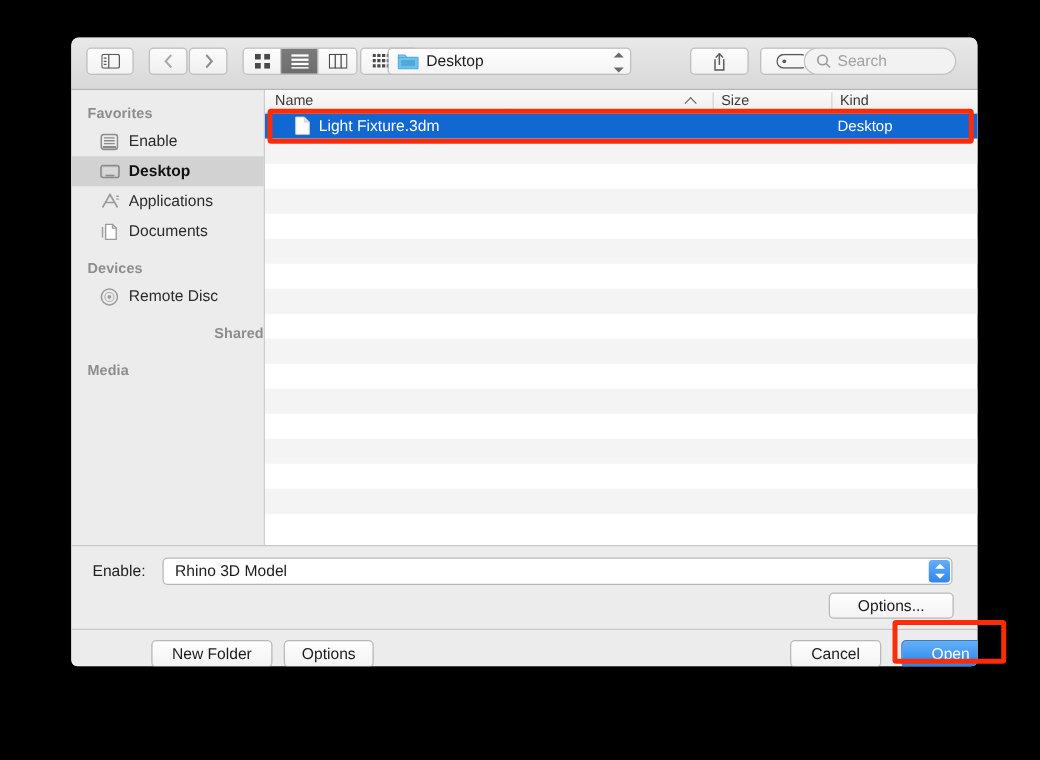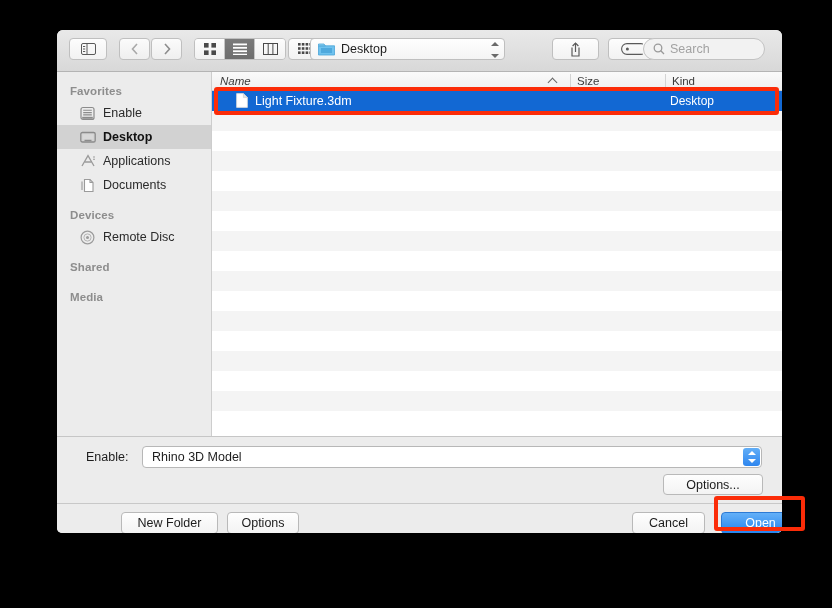--- a/index.html
+++ b/index.html
@@ -103,21 +103,21 @@
   .row .nm { position:absolute; left:24px; top:2px; font-size:12.5px; color:#fff;
              display:flex; align-items:center; }
   .row .nm .doc { margin-right:7px; }
   .row .sz { position:absolute; left:306px; width:85px; text-align:right;
              top:20px; font-size:12px; color:#fff; }
   .row .kd { position:absolute; left:458px; top:3px; font-size:12px; color:#fff; }
 
   
   .bottom { position:absolute; left:0; right:0; bottom:0; height:97px;
             background:#ececec; border-top:1px solid #c6c6c6; }
-  .enable-row { position:absolute; left:12px; top:9px; right:0; height:18px;text-align:right; }
+  .enable-row { position:absolute; left:0; top:9px; right:0; height:18px;text-align:right; }
   .enable-lbl { position:absolute; left:17px; top:4px; font-size:12.5px; color:#1d1d1d; }
   .enable-pop { position:absolute; left:73px; top:0; right:20px; height:22px;
       background:#fff; border:1px solid #b7b7b7; border-radius:4px; }
   .enable-pop .val { position:absolute; left:9px; top:3px; font-size:12.5px; color:#1d1d1d; }
   .bluestep { position:absolute; right:1px; top:1px; width:17px; height:18px;
       background:linear-gradient(to bottom,#62aef7,#2e86ef); border-radius:3px;
       display:flex; flex-direction:column; align-items:center; justify-content:space-between;
       padding:3px 0; }
   .bluestep i { width:0;height:0;border-left:4px solid transparent;border-right:4px solid transparent; }
   .bluestep i.up { border-bottom:4px solid #fff; }
@@ -347,28 +347,28 @@
         <span class="ic">
           <svg width="15" height="15" viewBox="0 0 15 15">
             <circle cx="7.5" cy="7.5" r="6.4" fill="none" stroke="#9b9b9b" stroke-width="1.2"></circle>
             <circle cx="7.5" cy="7.5" r="3.6" fill="none" stroke="#b5b5b5" stroke-width="1"></circle>
             <circle cx="7.5" cy="7.5" r="1.5" fill="#9b9b9b"></circle>
           </svg>
         </span>
         <span class="tx">Remote Disc</span>
       </div>
 
-      <div class="sb-head" style="padding-top:12px;">Shared</div>
+      <div class="sb-head" style="padding-top:12px;text-align:right;">Shared</div>
       <div class="sb-head" style="padding-top:14px;">Media</div>
     </div>
 
     <div class="filelist">
 
       <div class="headrow">
-        <span class="hcell" style="left:8px;font-style:italic;">Name</span>
+        <span class="hcell" style="left:8px;">Name</span>
         <span class="sortchev"></span>
         <span class="hsep" style="left:358px;"></span>
         <span class="hcell" style="left:365px;">Size</span>
         <span class="hsep" style="left:453px;"></span>
         <span class="hcell" style="left:460px;">Kind</span>
       </div>
 
       <div class="rows" id="rows">
         <div class="row sel">
           <span class="nm">

